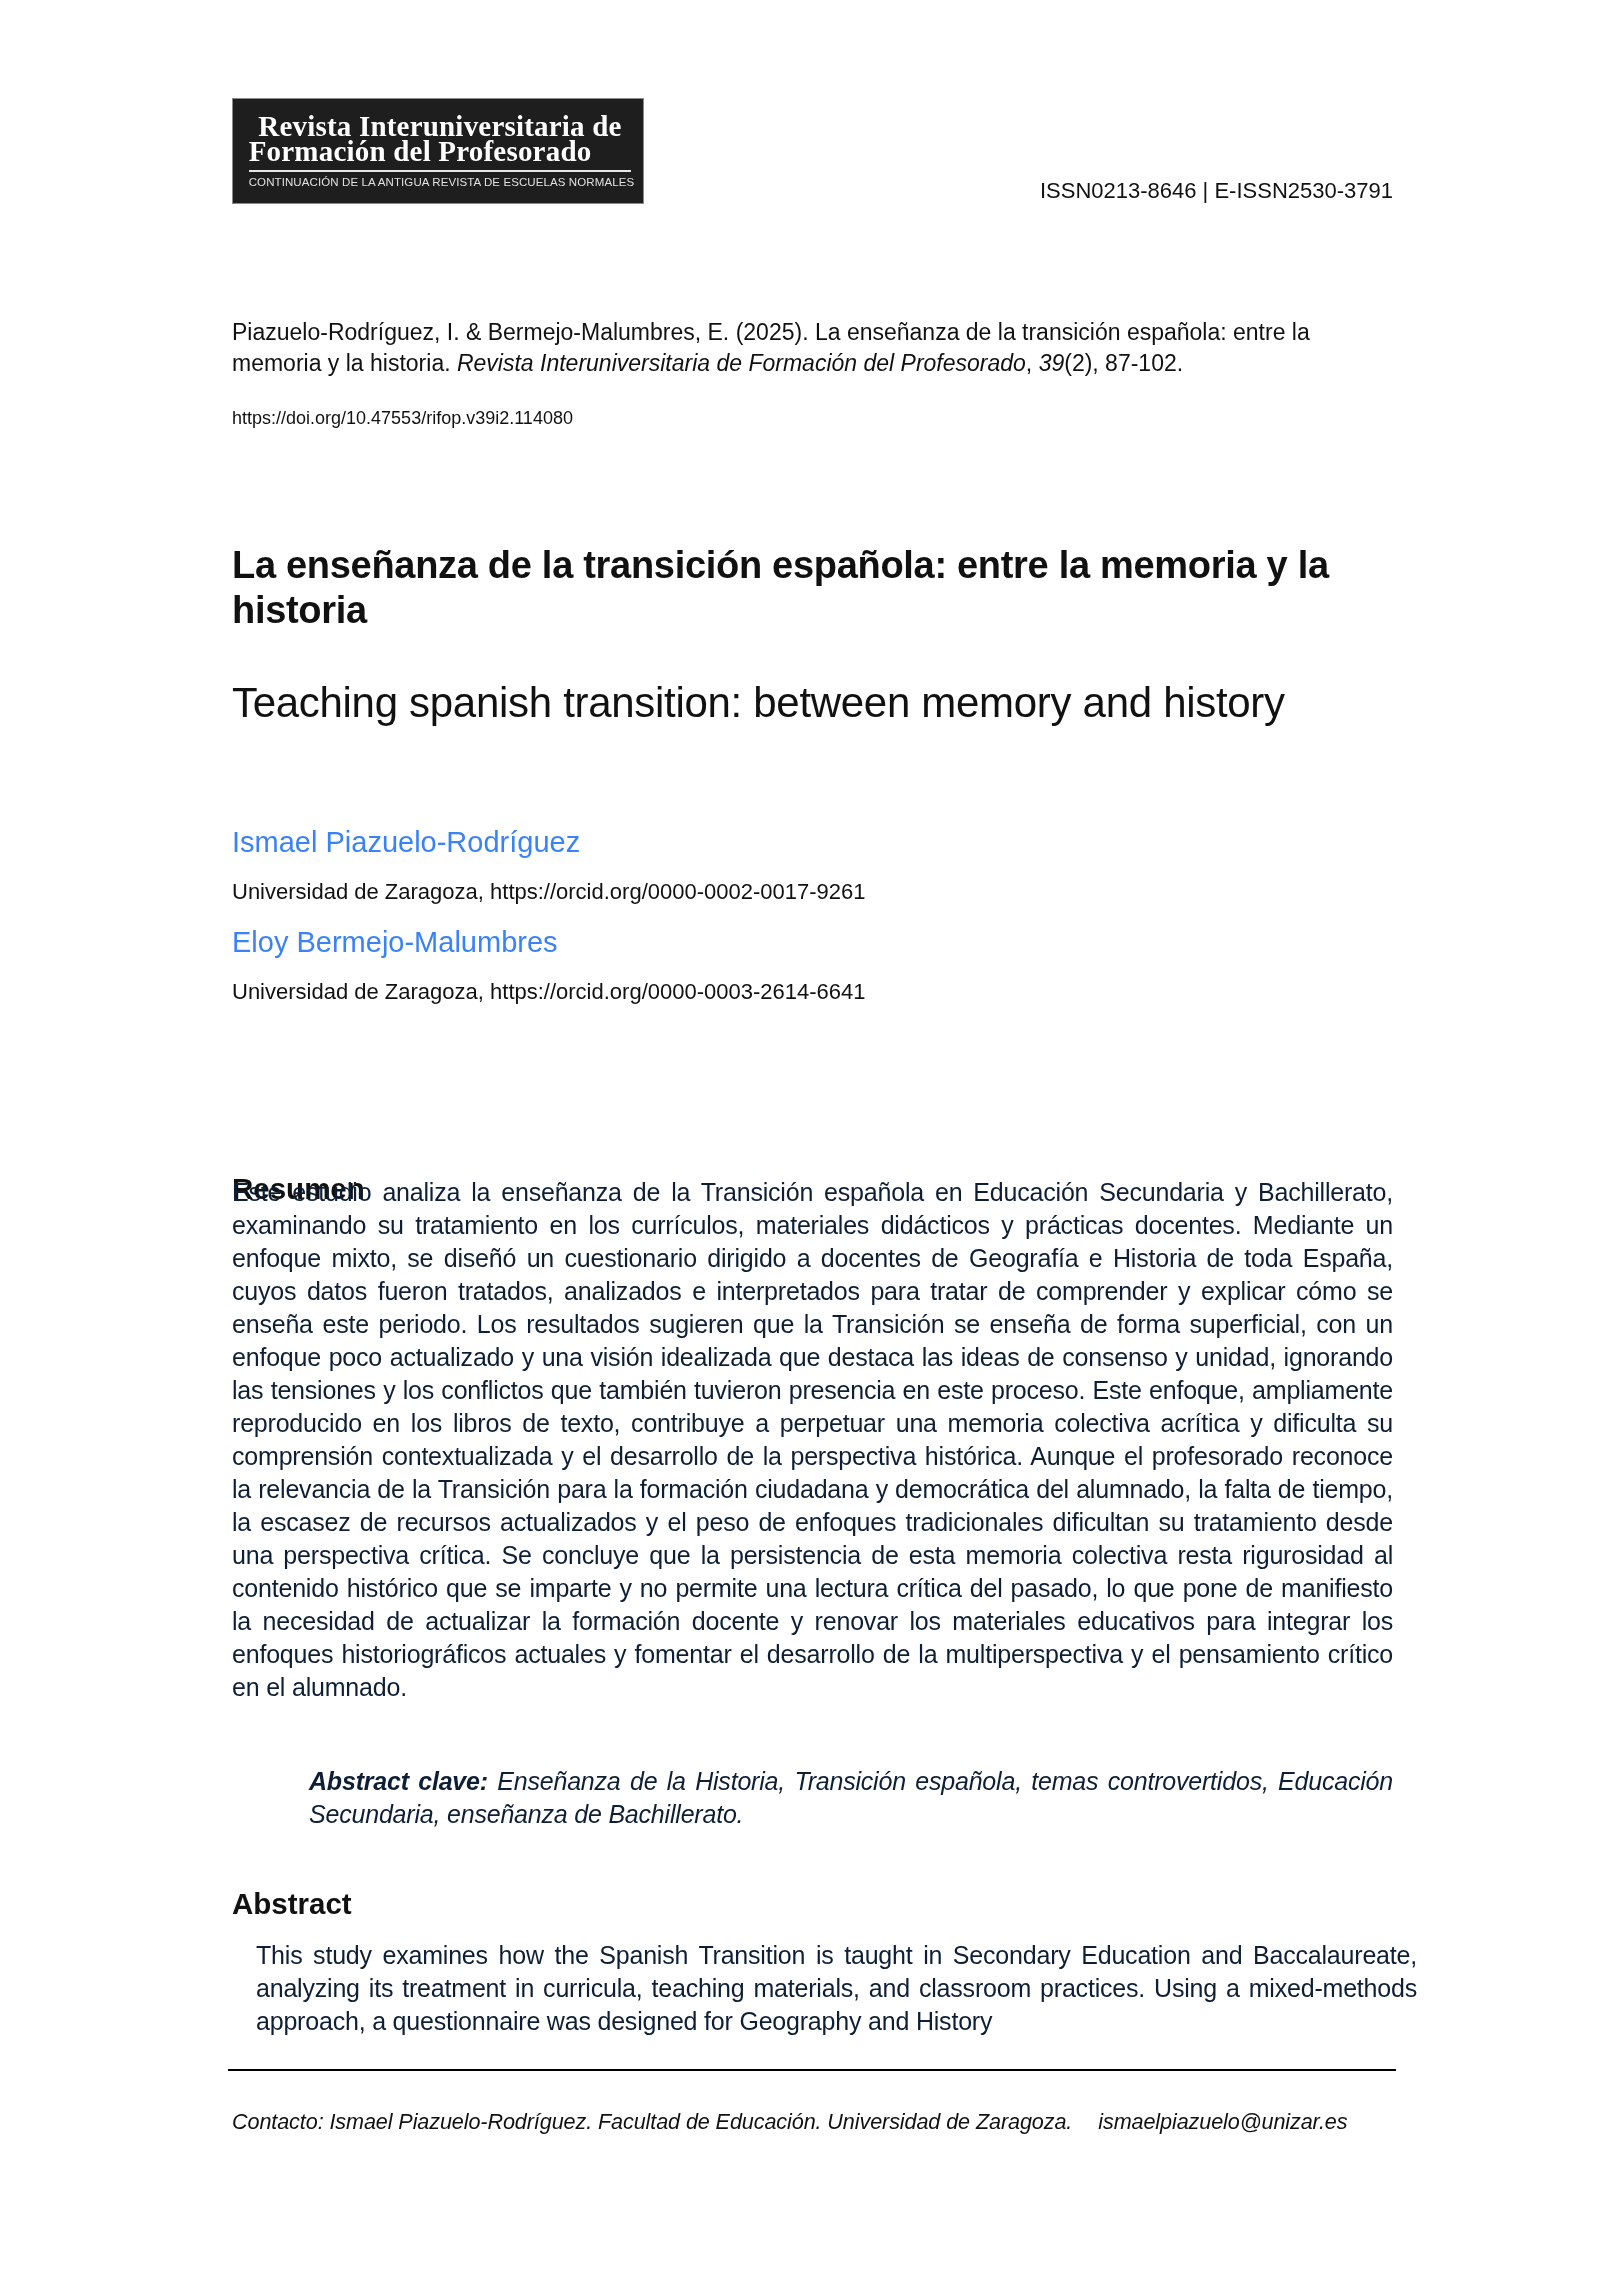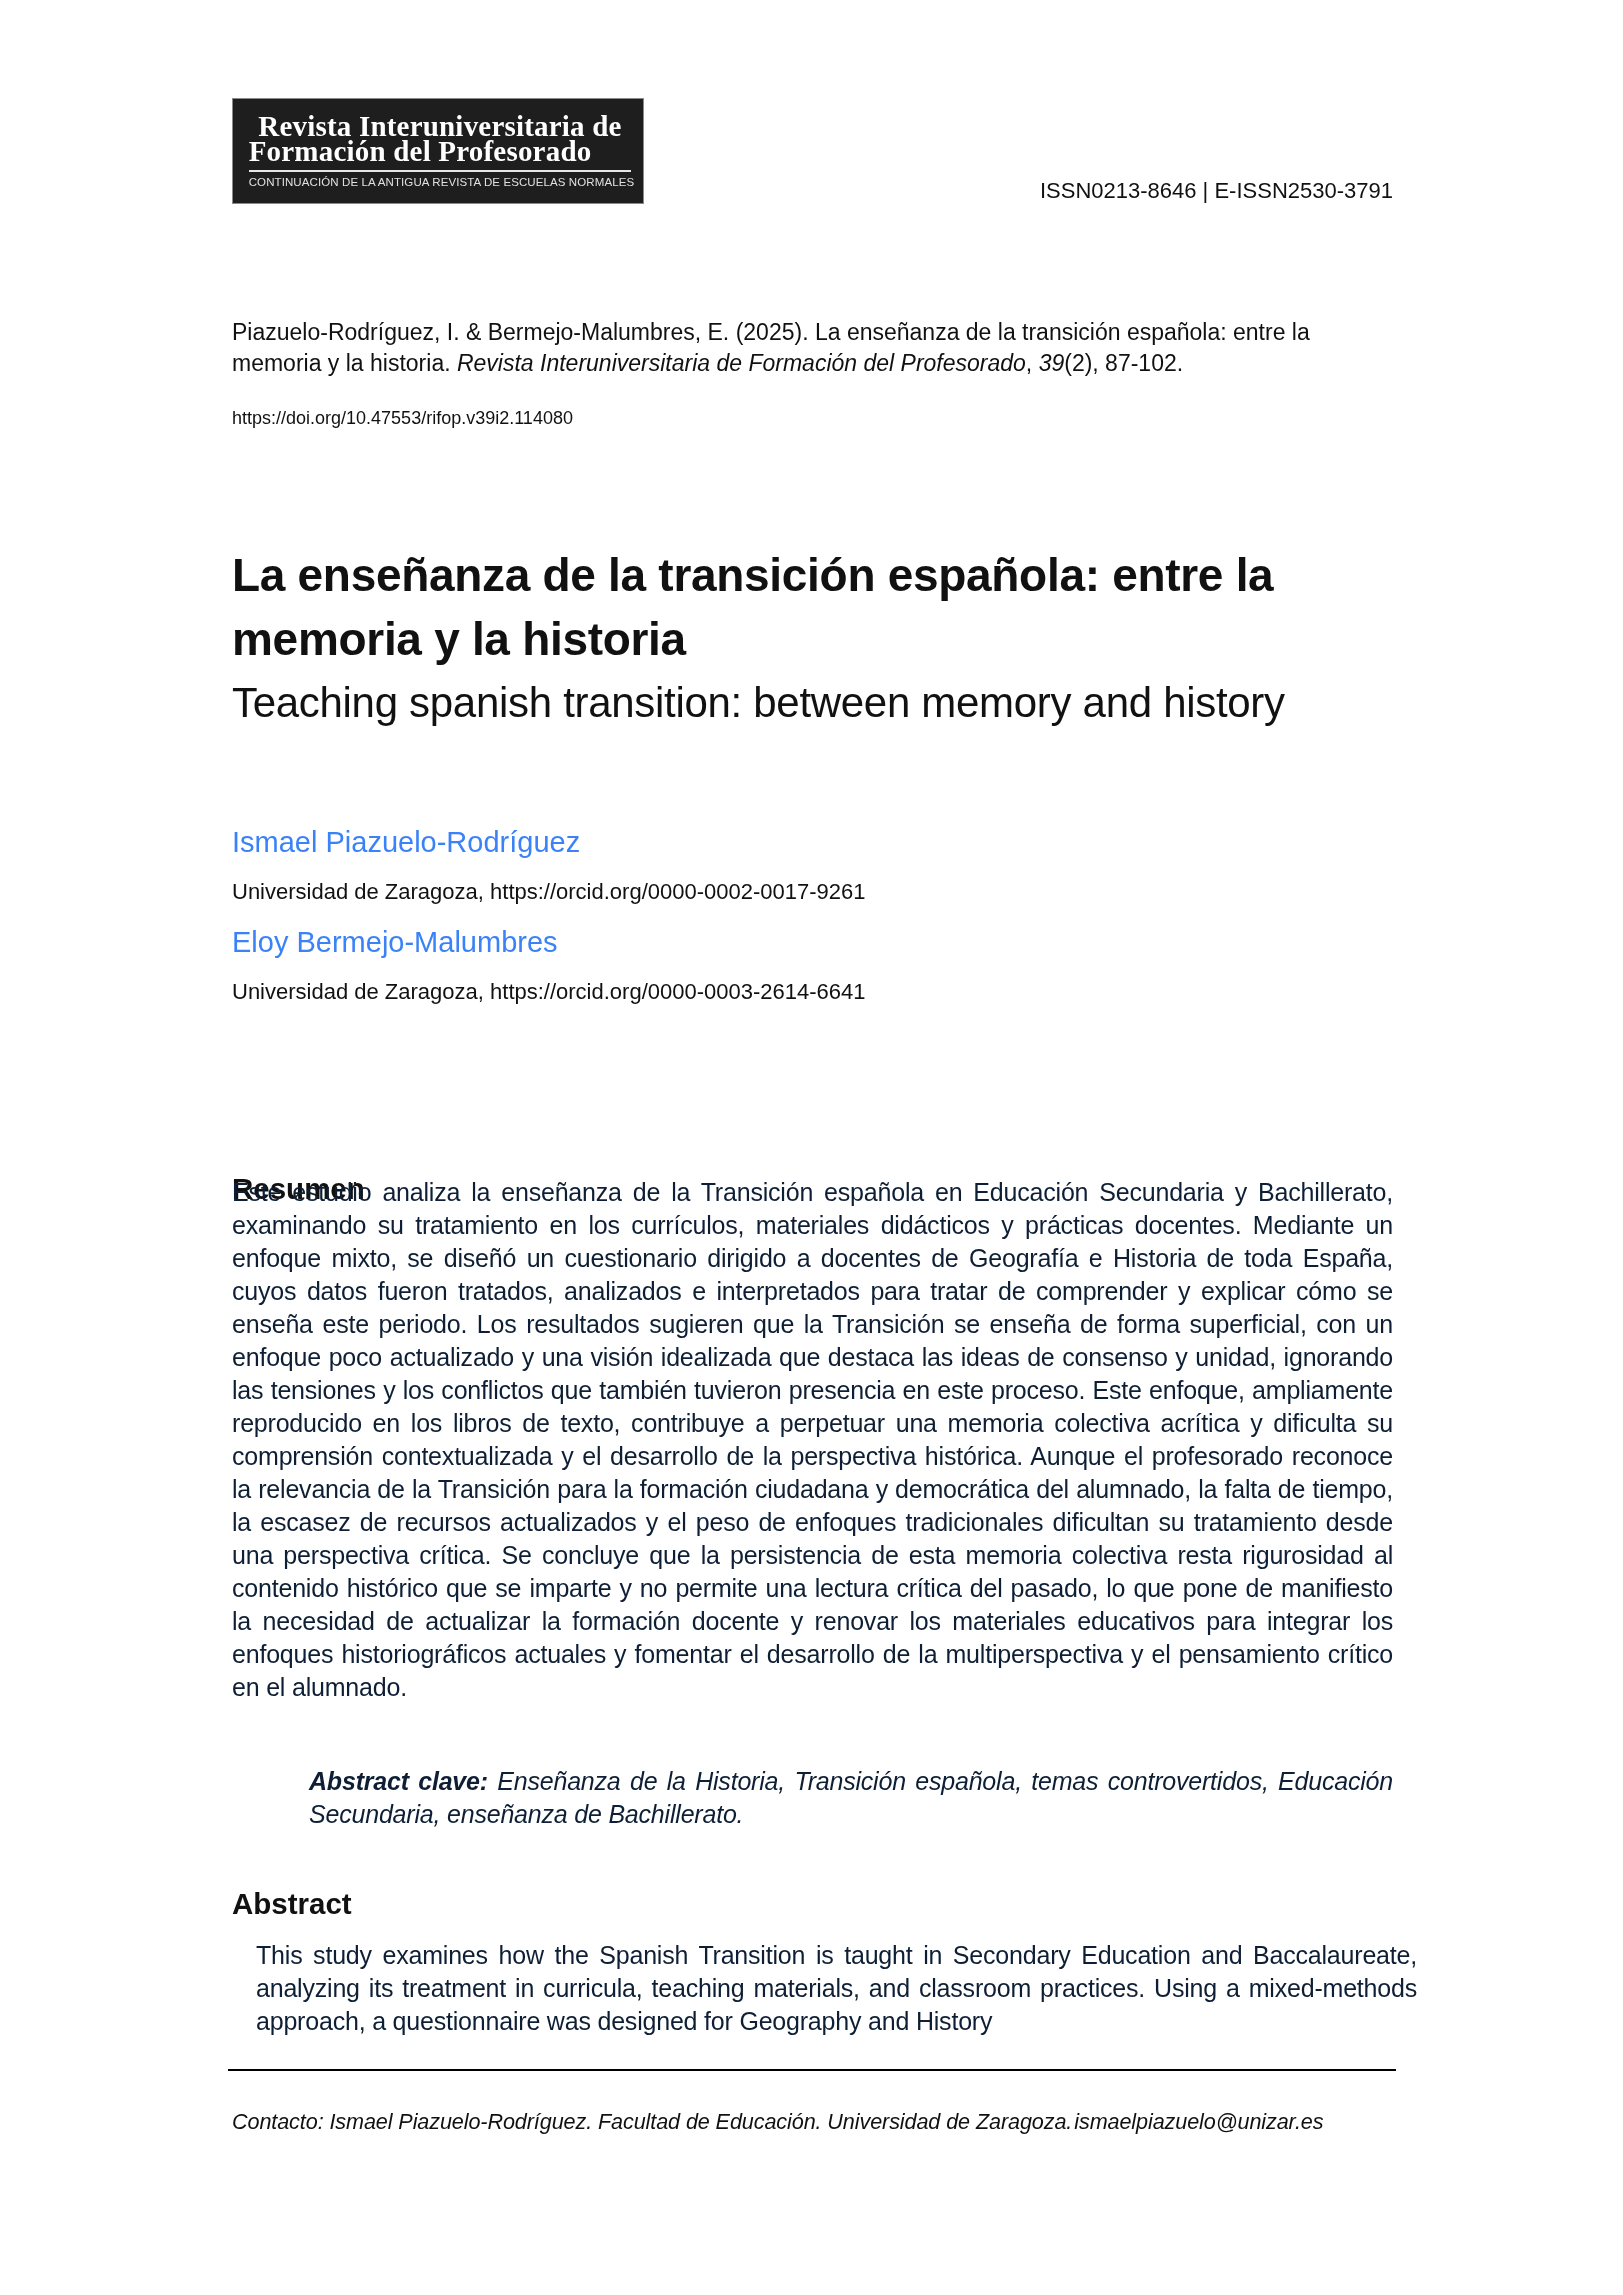--- a/index.html
+++ b/index.html
@@ -12,33 +12,33 @@
           font-family: "Liberation Serif", "DejaVu Serif", serif; font-weight: bold;
           font-size: 29px; line-height: 26px; letter-spacing: 0.2px; white-space: nowrap; }
   .logo .l1 { top: 14.4px; text-align: center; }
   .logo .l2 { top: 39px; }
   .logo .rule { position: absolute; left: 15.7px; right: 11.8px; top: 71px; height: 2px; background: #e6e6e6; }
   .logo .l3 { position: absolute; left: 15.7px; right: 12px; top: 77px; color: #e0e0e0;
           font-family: "Liberation Sans", sans-serif; font-size: 11.5px; letter-spacing: 0.1px; white-space: nowrap; }
   .issn { right: 230px; top: 178px; font-size: 22px; color: #111; white-space: nowrap; }
   .citation { left: 232px; top: 317px; width: 1162px; font-size: 23px; line-height: 31px; color: #111; }
   .doi { left: 232px; top: 408px; font-size: 18px; color: #111; }
-  .title { left: 232px; top: 543px; width: 1178px; font-size: 46px; line-height: 64px; font-weight: bold; color: #111; letter-spacing: -0.3px; }
+  .title { left: 232px; top: 543px; width: 1178px; font-size: 38px; line-height: 45px; font-weight: bold; color: #111; letter-spacing: -0.3px; }
   .subtitle { left: 232px; top: 677px; width: 1178px; font-size: 42px; line-height: 52px; color: #111; letter-spacing: -0.3px; }
   .author { left: 232px; font-size: 29px; color: #3b82f6; white-space: nowrap; }
   .affil { left: 232px; font-size: 22px; color: #111; white-space: nowrap; }
   .sec-h { left: 232px; font-size: 29.5px; font-weight: bold; color: #111; }
   .para { left: 232px; width: 1161px; font-size: 25px; line-height: 33px; color: #0e1f35;
           text-align: justify; letter-spacing: -0.2px; }
   .kw { left: 309px; width: 1084px; font-size: 25px; line-height: 33px; color: #0e1f35;
         font-style: italic; text-align: justify; letter-spacing: -0.2px; }
   .kw b { font-weight: bold; }
   .divider { left: 228px; top: 2069px; width: 1168px; height: 2px; background: #000; }
   .contact { left: 232px; top: 2109px; font-size: 21.6px; font-style: italic; color: #111; white-space: nowrap; letter-spacing: -0.1px; }
-  .contact .email { margin-left: 2px; }
+  .contact .email { margin-left: 26px; }
   i.jn { font-style: italic; }
 </style>
 </head>
 <body>
 
 <div class="abs logo">
   <div class="l1">Revista Interuniversitaria de</div>
   <div class="l2">Formación del Profesorado</div>
   <div class="rule"></div>
   <div class="l3">CONTINUACIÓN DE LA ANTIGUA REVISTA DE ESCUELAS NORMALES</div>

